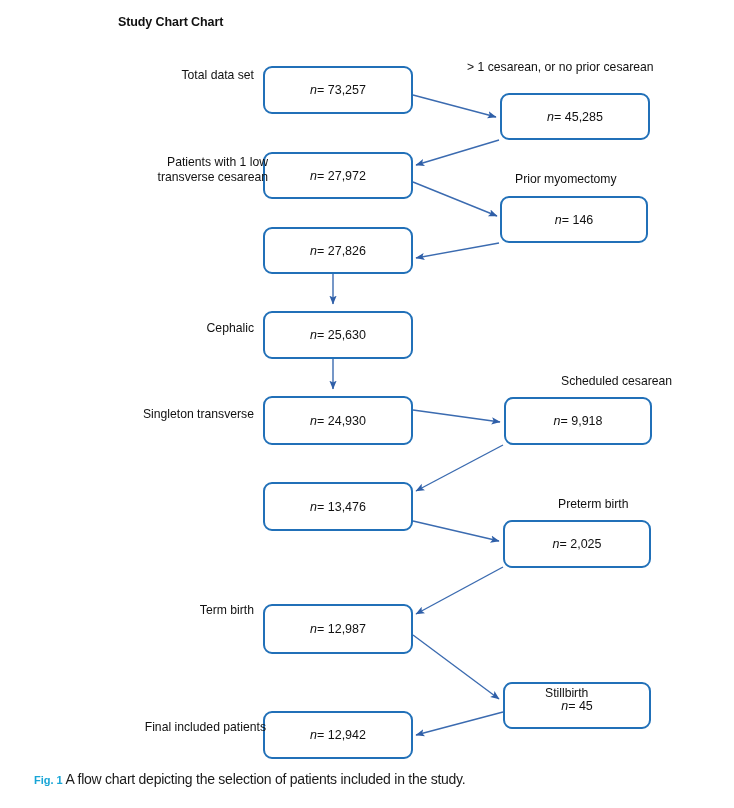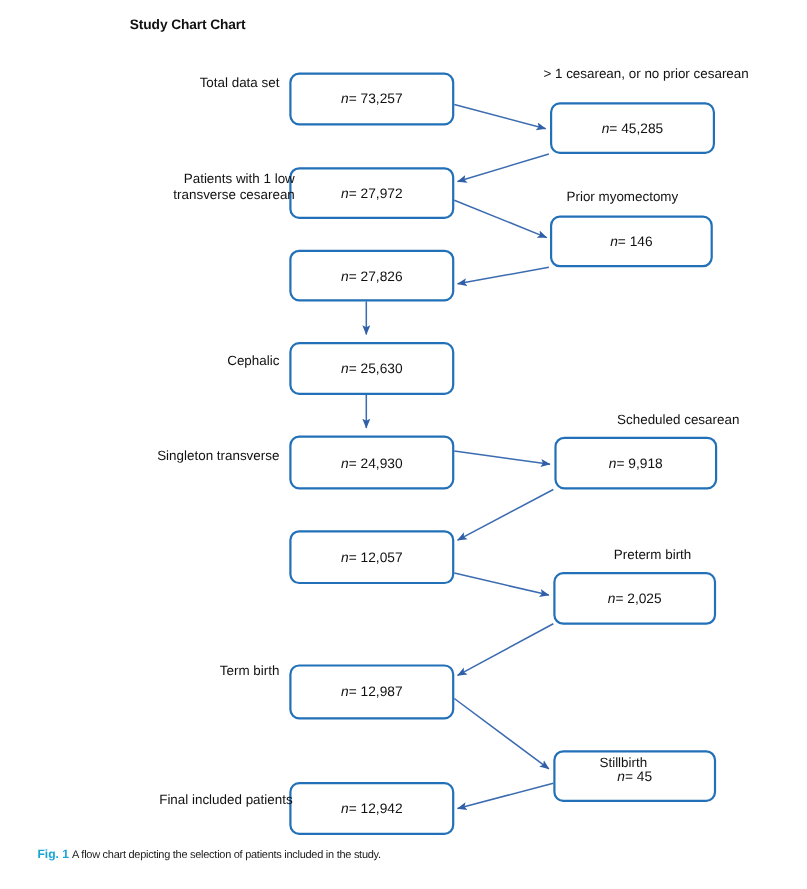--- a/index.html
+++ b/index.html
@@ -90,21 +90,21 @@
     font-family: "Liberation Serif", serif;
   }
   .caption .fig-no {
     color: #18A5D6;
     font-weight: bold;
     font-family: "Liberation Sans", sans-serif;
     font-size: 11px;
   }
   .caption .cap-text {
     font-family: "Liberation Sans", sans-serif;
-    font-size: 10px;
+    font-size: 14px;
     letter-spacing: -0.25px;
   }
 </style>
 </head>
 <body>
 
 <div class="canvas">
 
   <div class="chart-title">Study Chart Chart</div>
 
@@ -160,21 +160,21 @@
       <span class="nval"> = 25,630</span>
   </div>
 
   <div class="node" style="left:263px; top:396px; width:150px; height:49px;">
     <span class="nitalic">n</span>
       <span class="nval"> = 24,930</span>
   </div>
 
   <div class="node" style="left:263px; top:482px; width:150px; height:49px;">
     <span class="nitalic">n</span>
-      <span class="nval"> = 12,057</span>
+      <span class="nval"> = 13,476</span>
   </div>
 
   <div class="node" style="left:263px; top:604px; width:150px; height:50px;">
     <span class="nitalic">n</span>
       <span class="nval"> = 12,987</span>
   </div>
 
   <div class="node" style="left:263px; top:711px; width:150px; height:48px;">
     <span class="nitalic">n</span>
       <span class="nval"> = 12,942</span>
@@ -213,21 +213,21 @@
   </div>
 
   <div class="label right-align" style="left:68px; top:321px; width:186px;">Cephalic</div>
 
   <div class="label right-align" style="left:68px; top:407px; width:186px;">Singleton transverse</div>
 
   <div class="label right-align" style="left:68px; top:603px; width:186px;">Term birth</div>
 
   <div class="label right-align" style="left:78px; top:720px; width:188px;">Final included patients</div>
 
-  <div class="label" style="left:467px; top:60px;margin-left:27px;">&gt; 1 cesarean, or no prior cesarean</div>
+  <div class="label" style="left:467px; top:60px;">&gt; 1 cesarean, or no prior cesarean</div>
 
   <div class="label" style="left:515px; top:172px;">Prior myomectomy</div>
 
   <div class="label" style="left:513px; top:374px;margin-left:48px;">Scheduled cesarean</div>
 
   <div class="label" style="left:530px; top:497px;margin-left:28px;">Preterm birth</div>
 
   <div class="label" style="left:545px; top:658px;margin-top:28px;">Stillbirth</div>
 
   <div class="caption">

